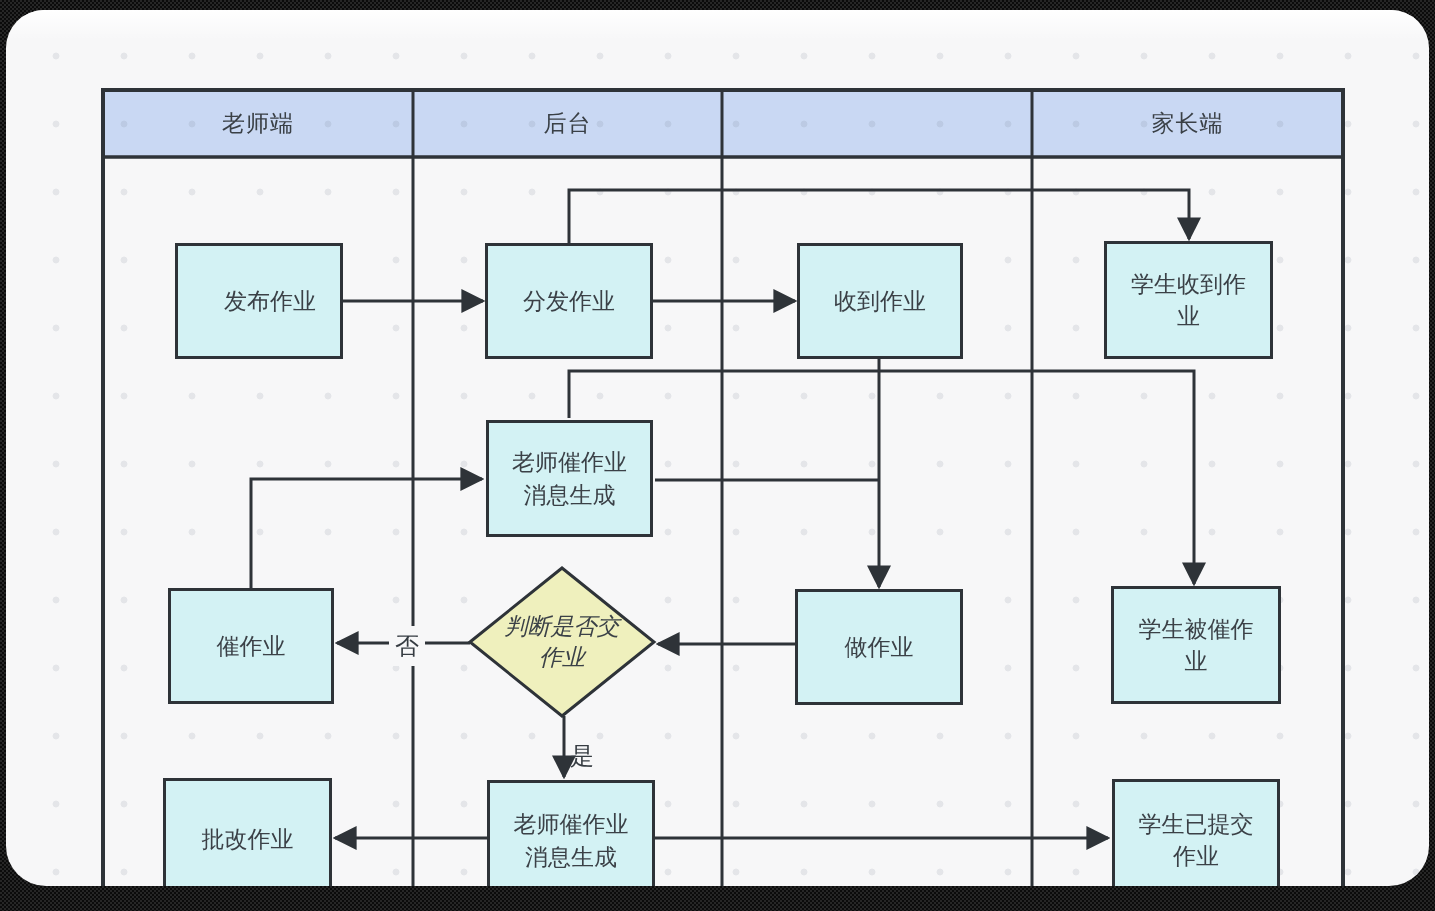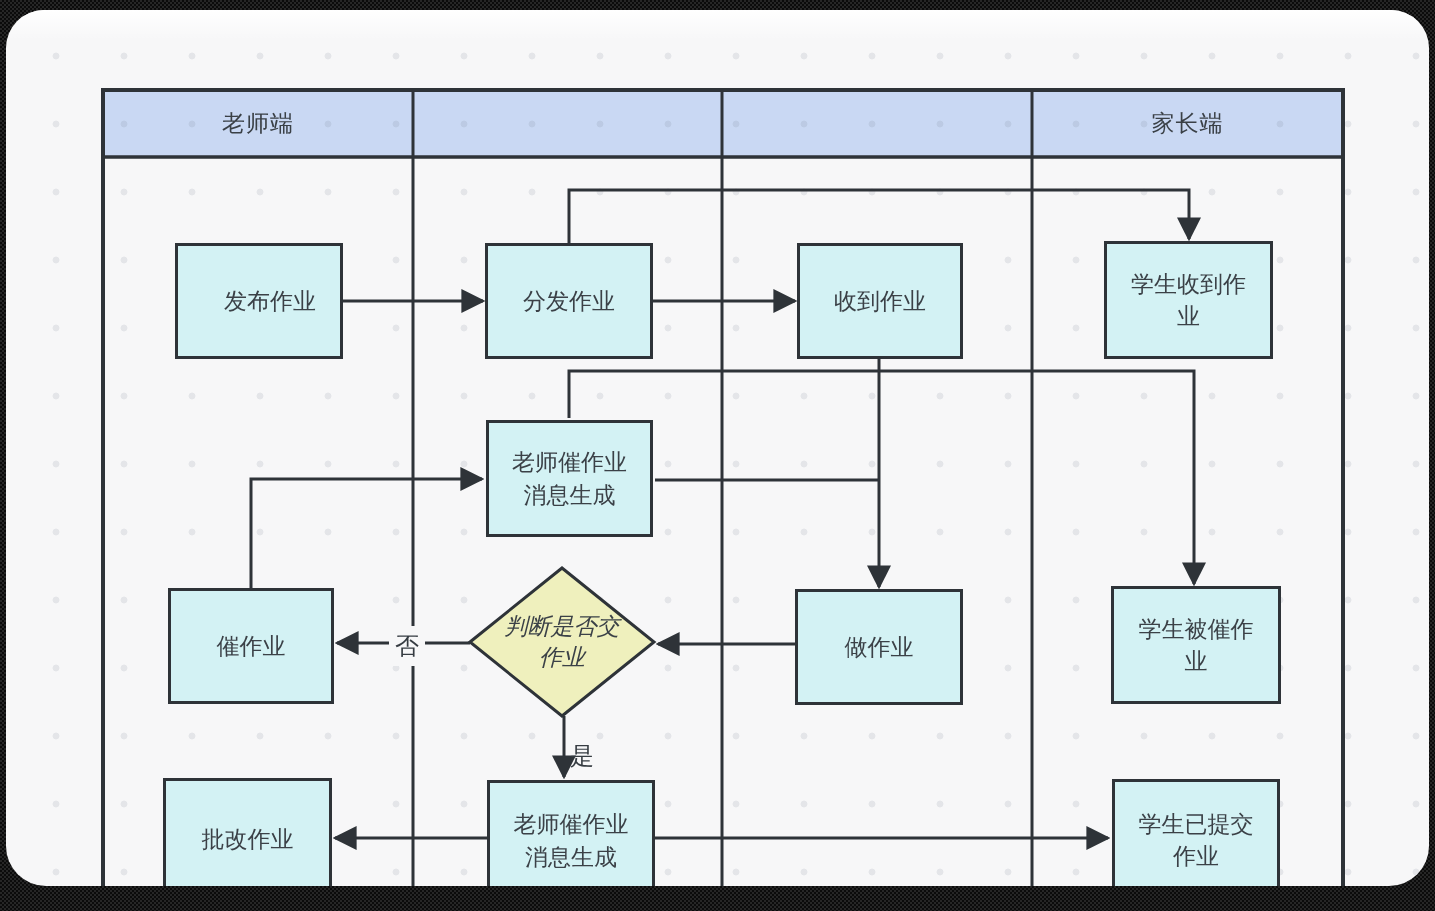--- a/index.html
+++ b/index.html
@@ -103,20 +103,21 @@
         <path d="M464,633 H331" marker-end="url(#arw)"></path>
         <path d="M558,706 V767" marker-end="url(#arw)"></path>
         <path d="M481,828 H329" marker-end="url(#arw)"></path>
         <path d="M649,828 H1102" marker-end="url(#arw)"></path>
       </g>
 
       <polygon points="464,632 556,558 648,632 556,706" fill="#eff0bd" stroke="#2e3338" stroke-width="3"></polygon>
     </svg>
 
     <div class="lane-label lane-0">老师端</div>
+    <div class="lane-label lane-1">后台</div>
     <div class="lane-label lane-3">家长端</div>
 
     <div class="node" id="n0">发布作业</div>
     <div class="node" id="n1">分发作业</div>
     <div class="node" id="n2">收到作业</div>
     <div class="node" id="n4">老师催作业消息生成</div>
     <div class="node" id="n3">学生收到作业</div>
     <div class="node" id="n5">催作业</div>
     <div class="diamond-label">判断是否交作业</div>
     <div class="node" id="n8">学生被催作业</div>

